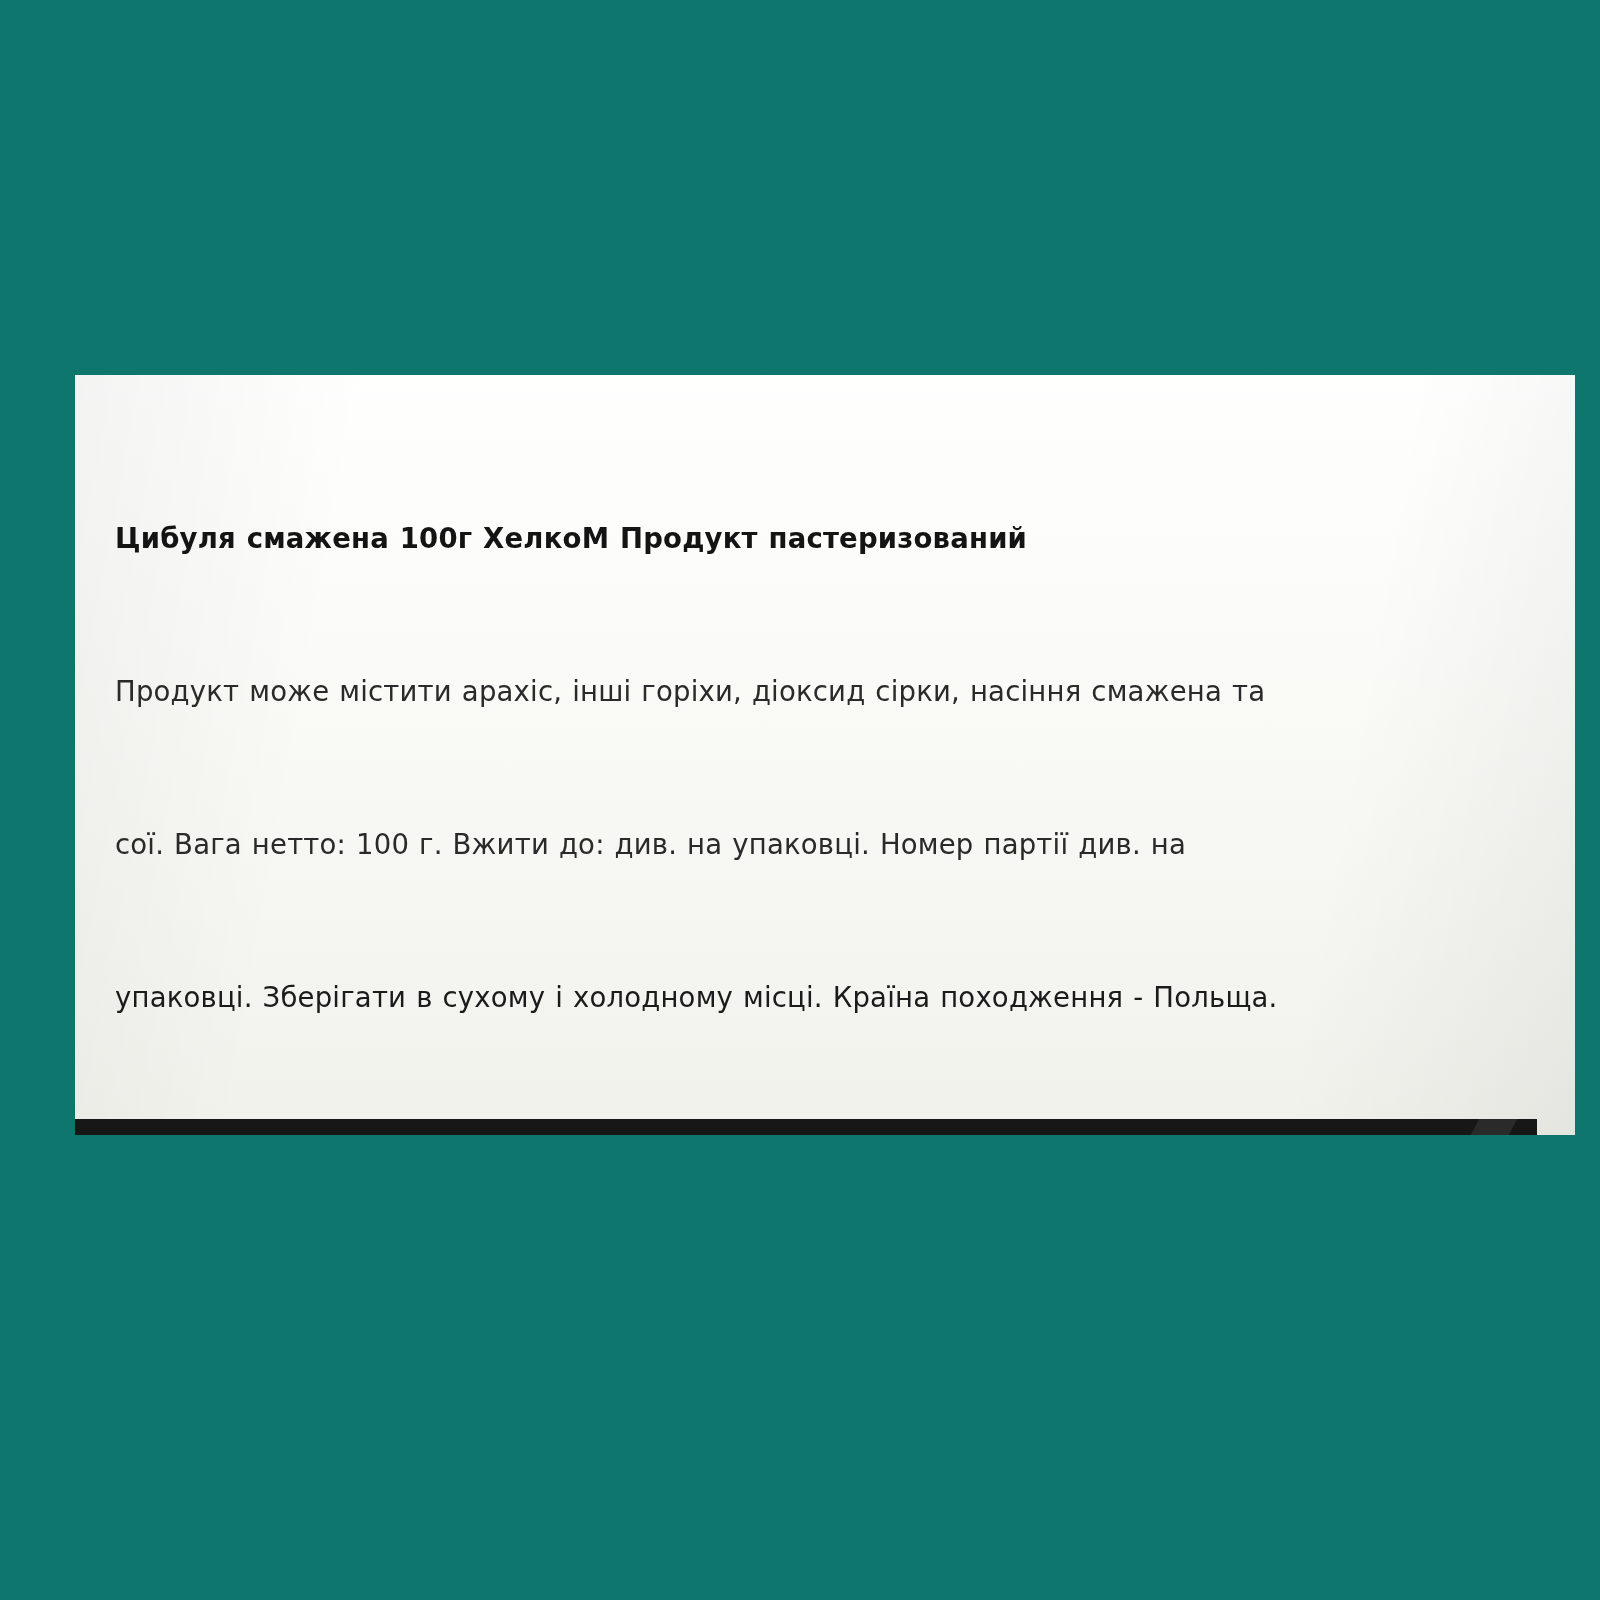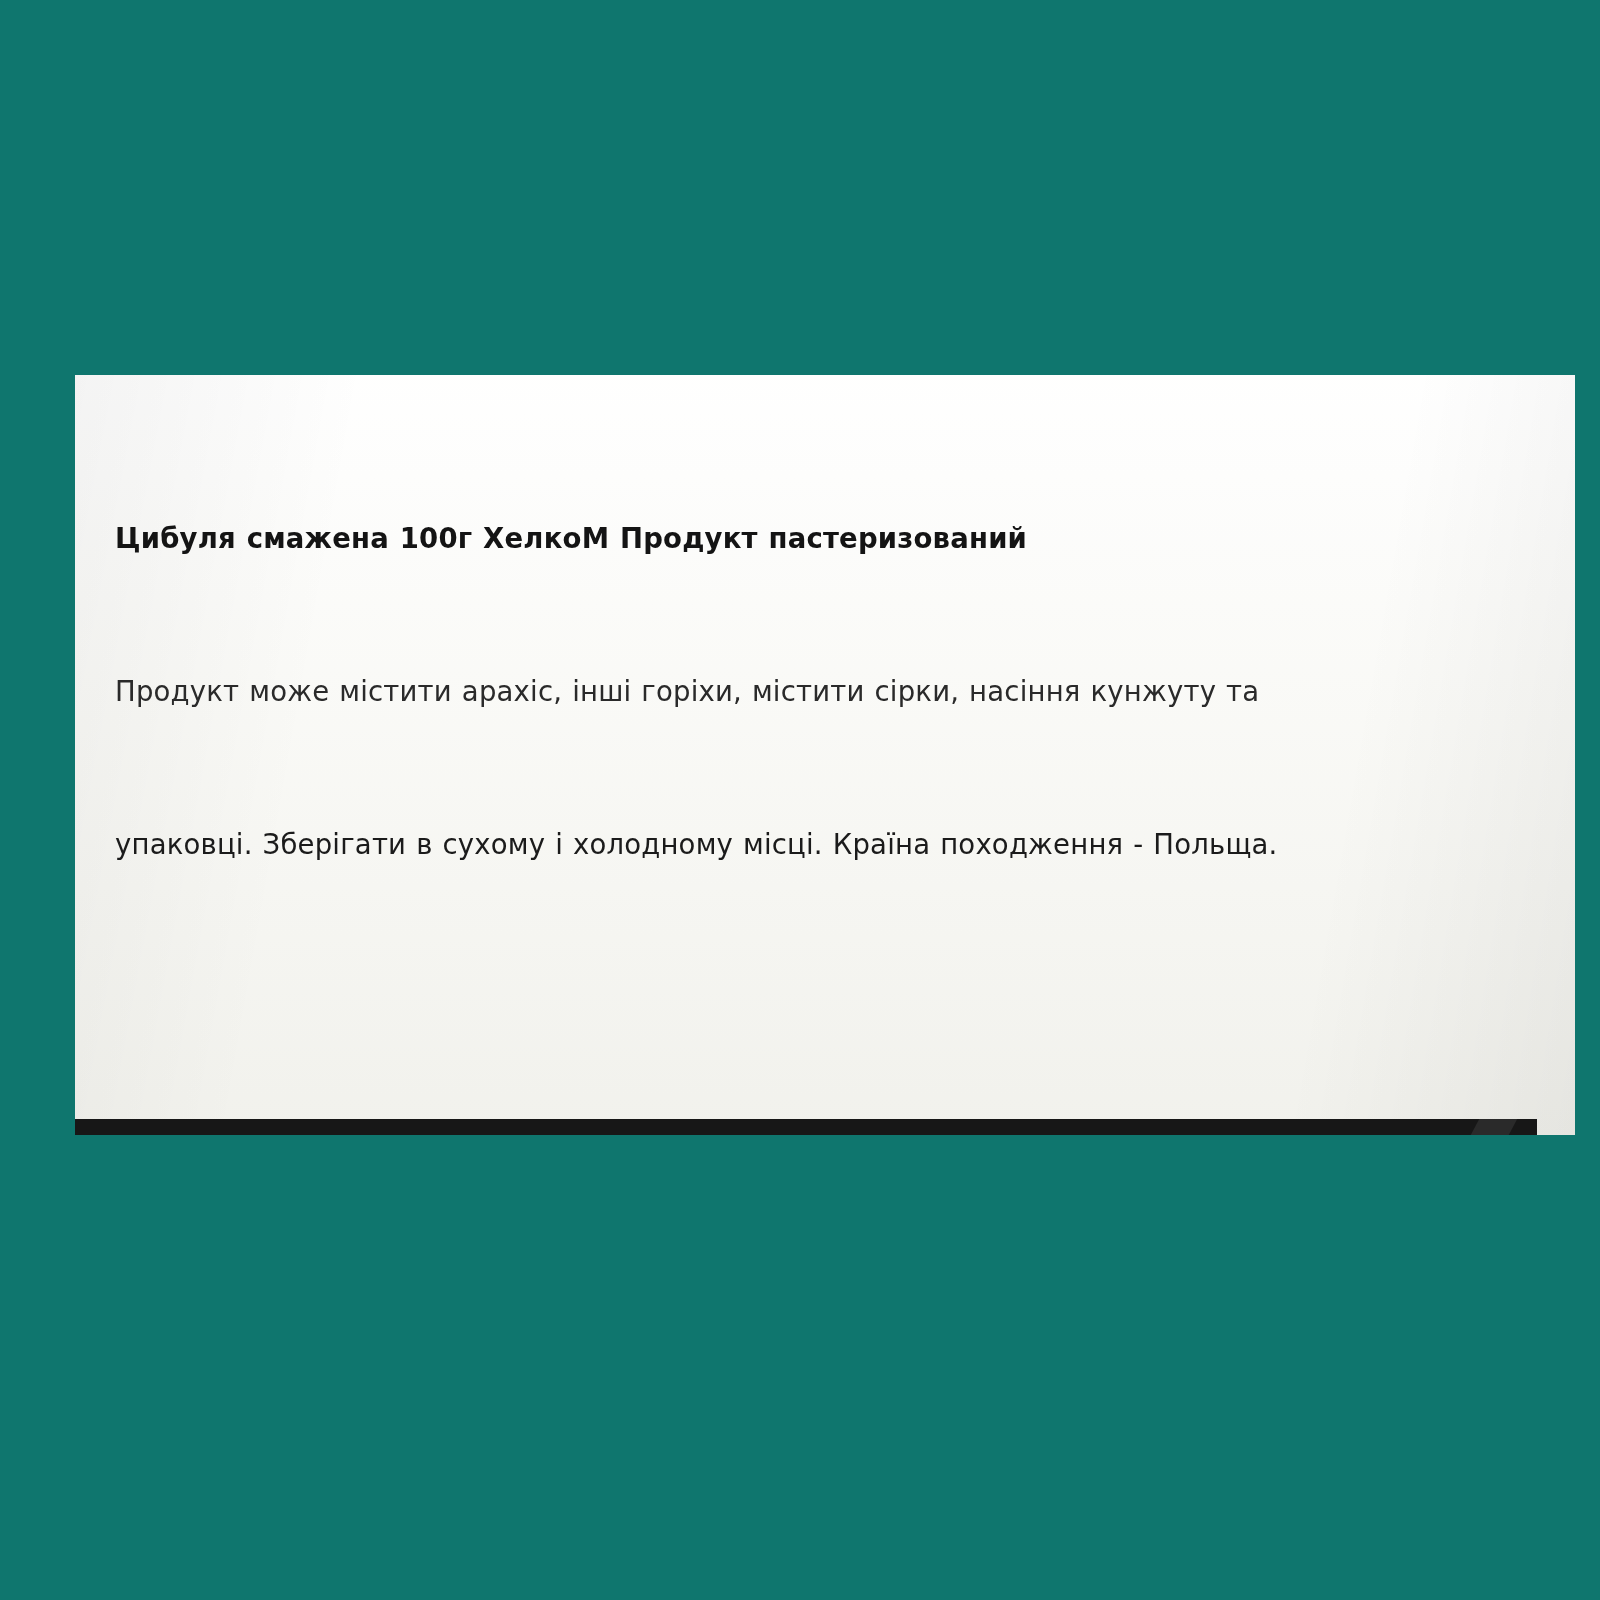--- a/index.html
+++ b/index.html
@@ -94,21 +94,22 @@
 </style>
 </head>
 <body>
 
 <div class="canvas">
 
   <div class="label-photo">
 
     <div class="label-text-block">
       <span class="line title">Цибуля смажена 100г ХелкоМ Продукт пастеризований</span>
-      <span class="line faded">Продукт може містити арахіс, інші горіхи, містити сірки, насіння кунжуту та</span>
+      <span class="line faded">Продукт може містити арахіс, інші горіхи, діоксид сірки, насіння смажена та</span>
+      <span class="line faded">сої. Вага нетто: 100 г. Вжити до: див. на упаковці. Номер партії див. на</span>
       <span class="line">упаковці. Зберігати в сухому і холодному місці. Країна походження - Польща.</span>
       
       
       
       
       
       
       
     </div>
 

